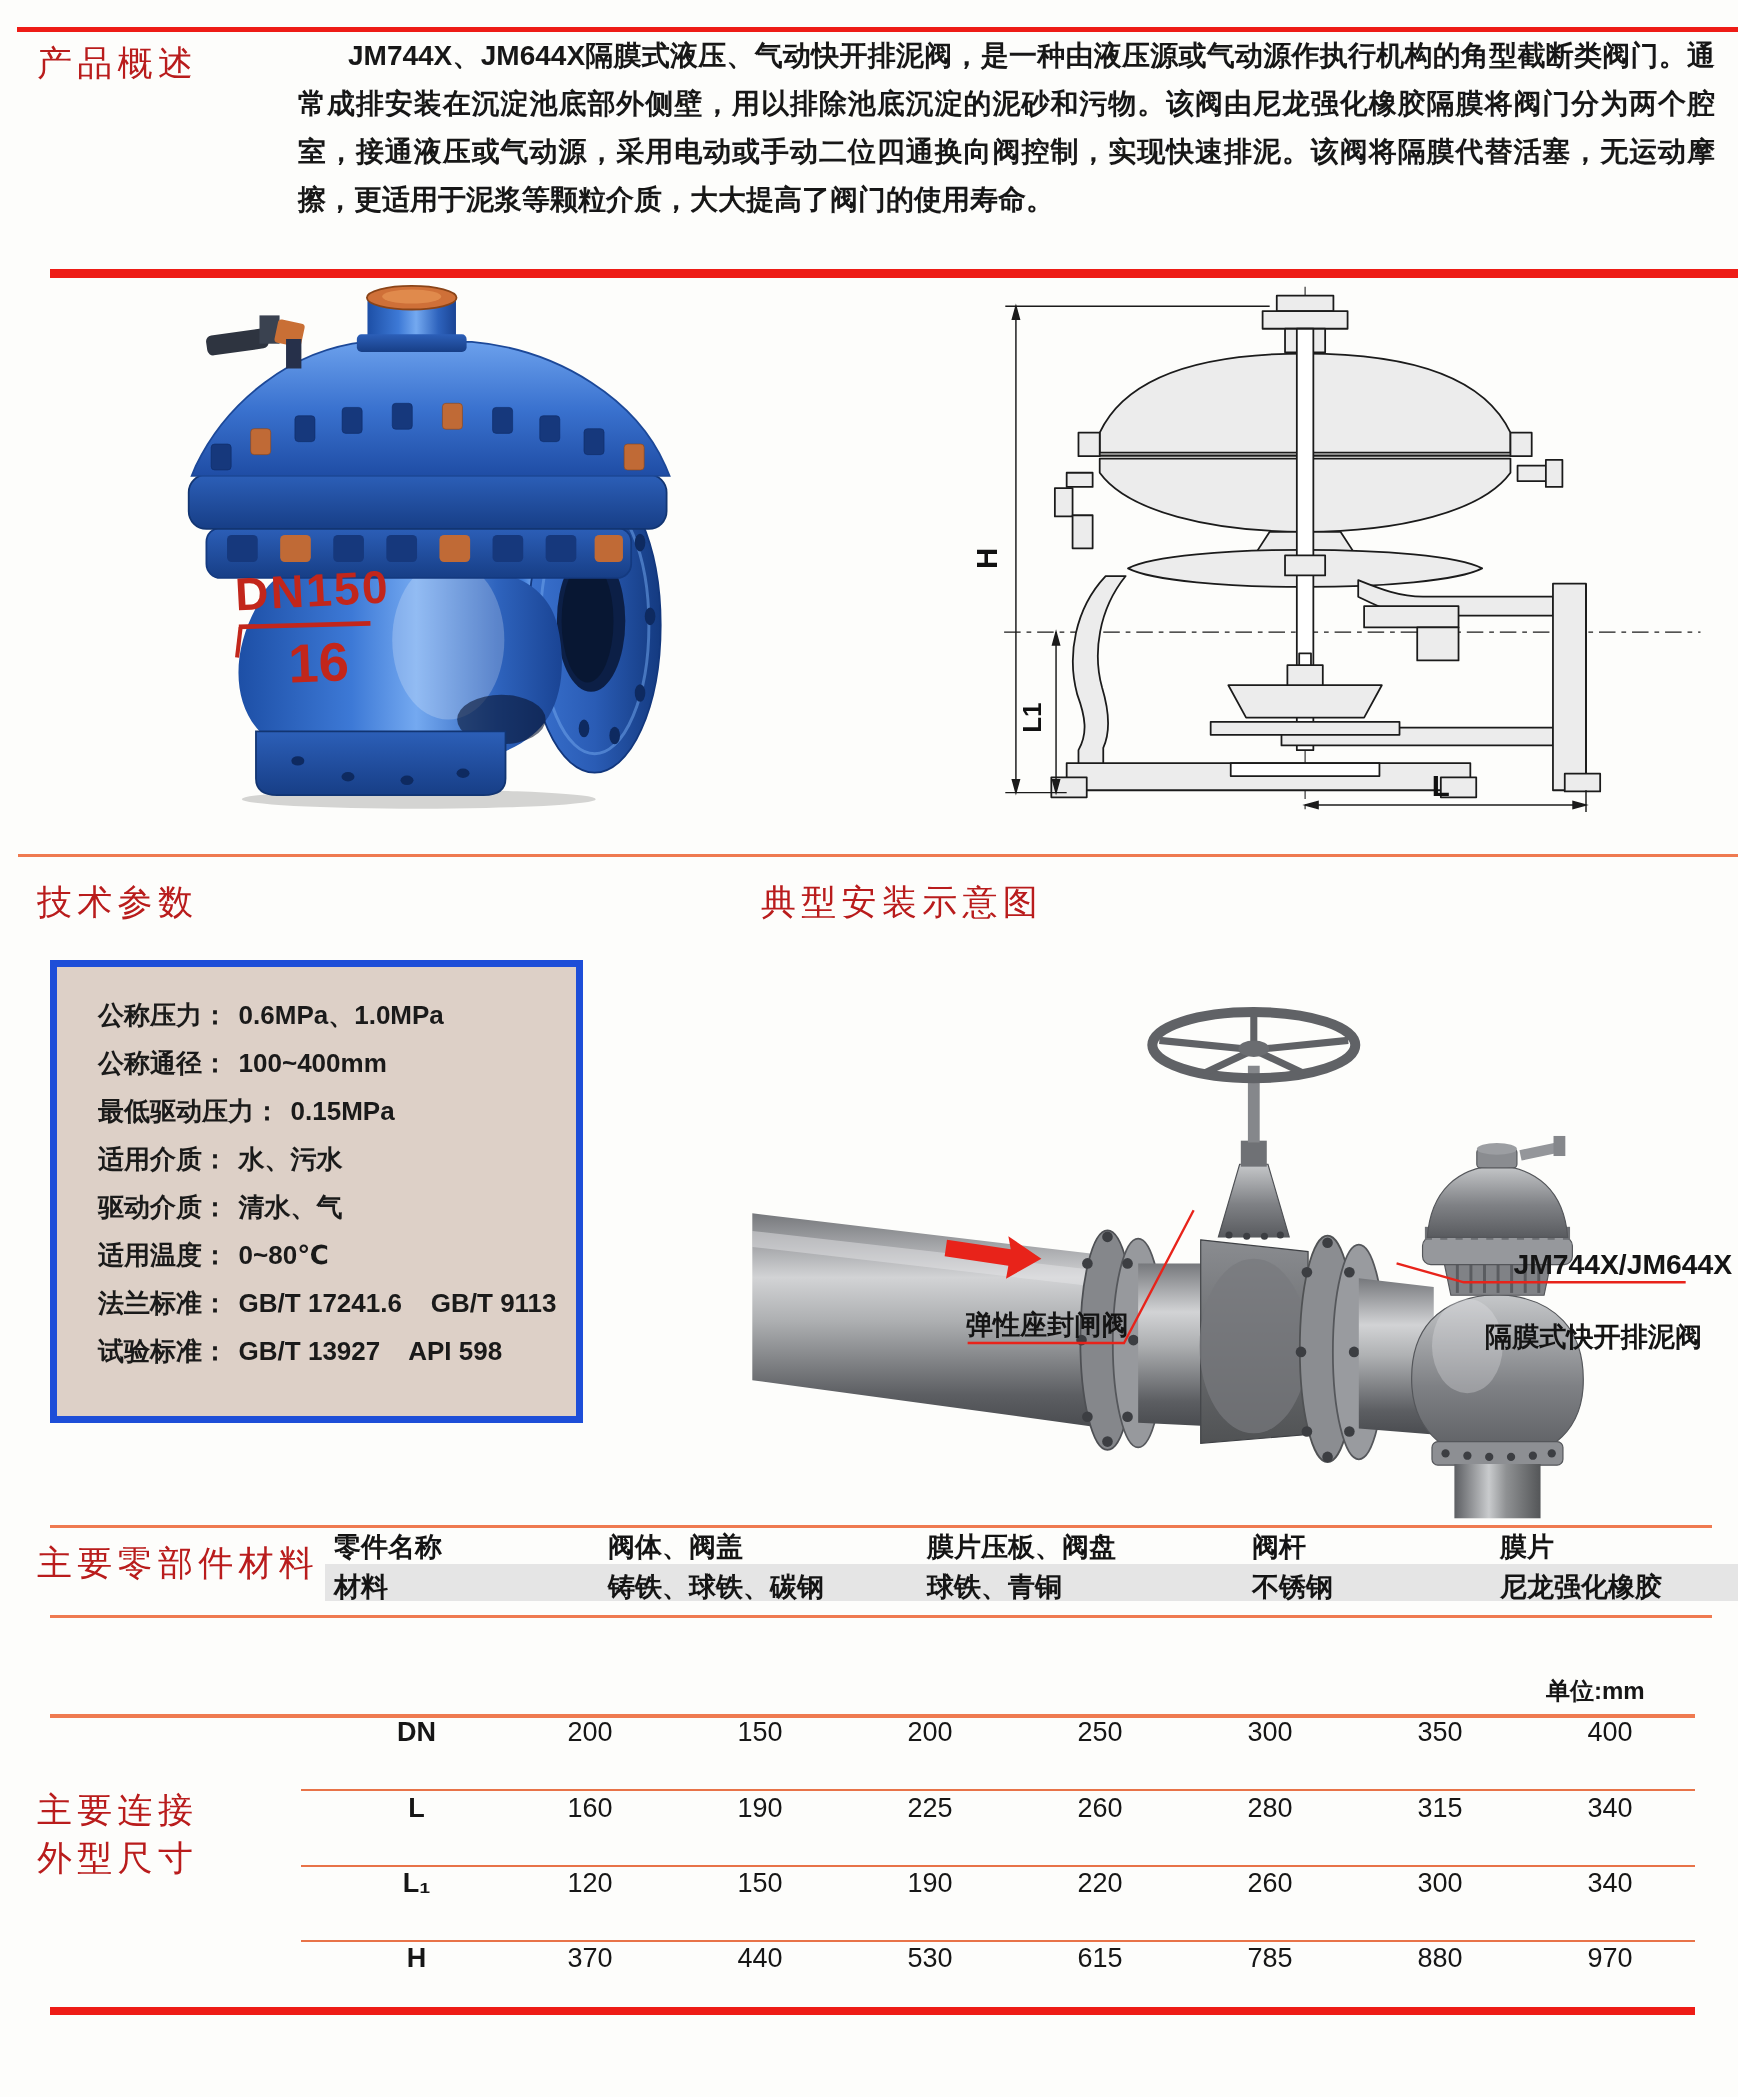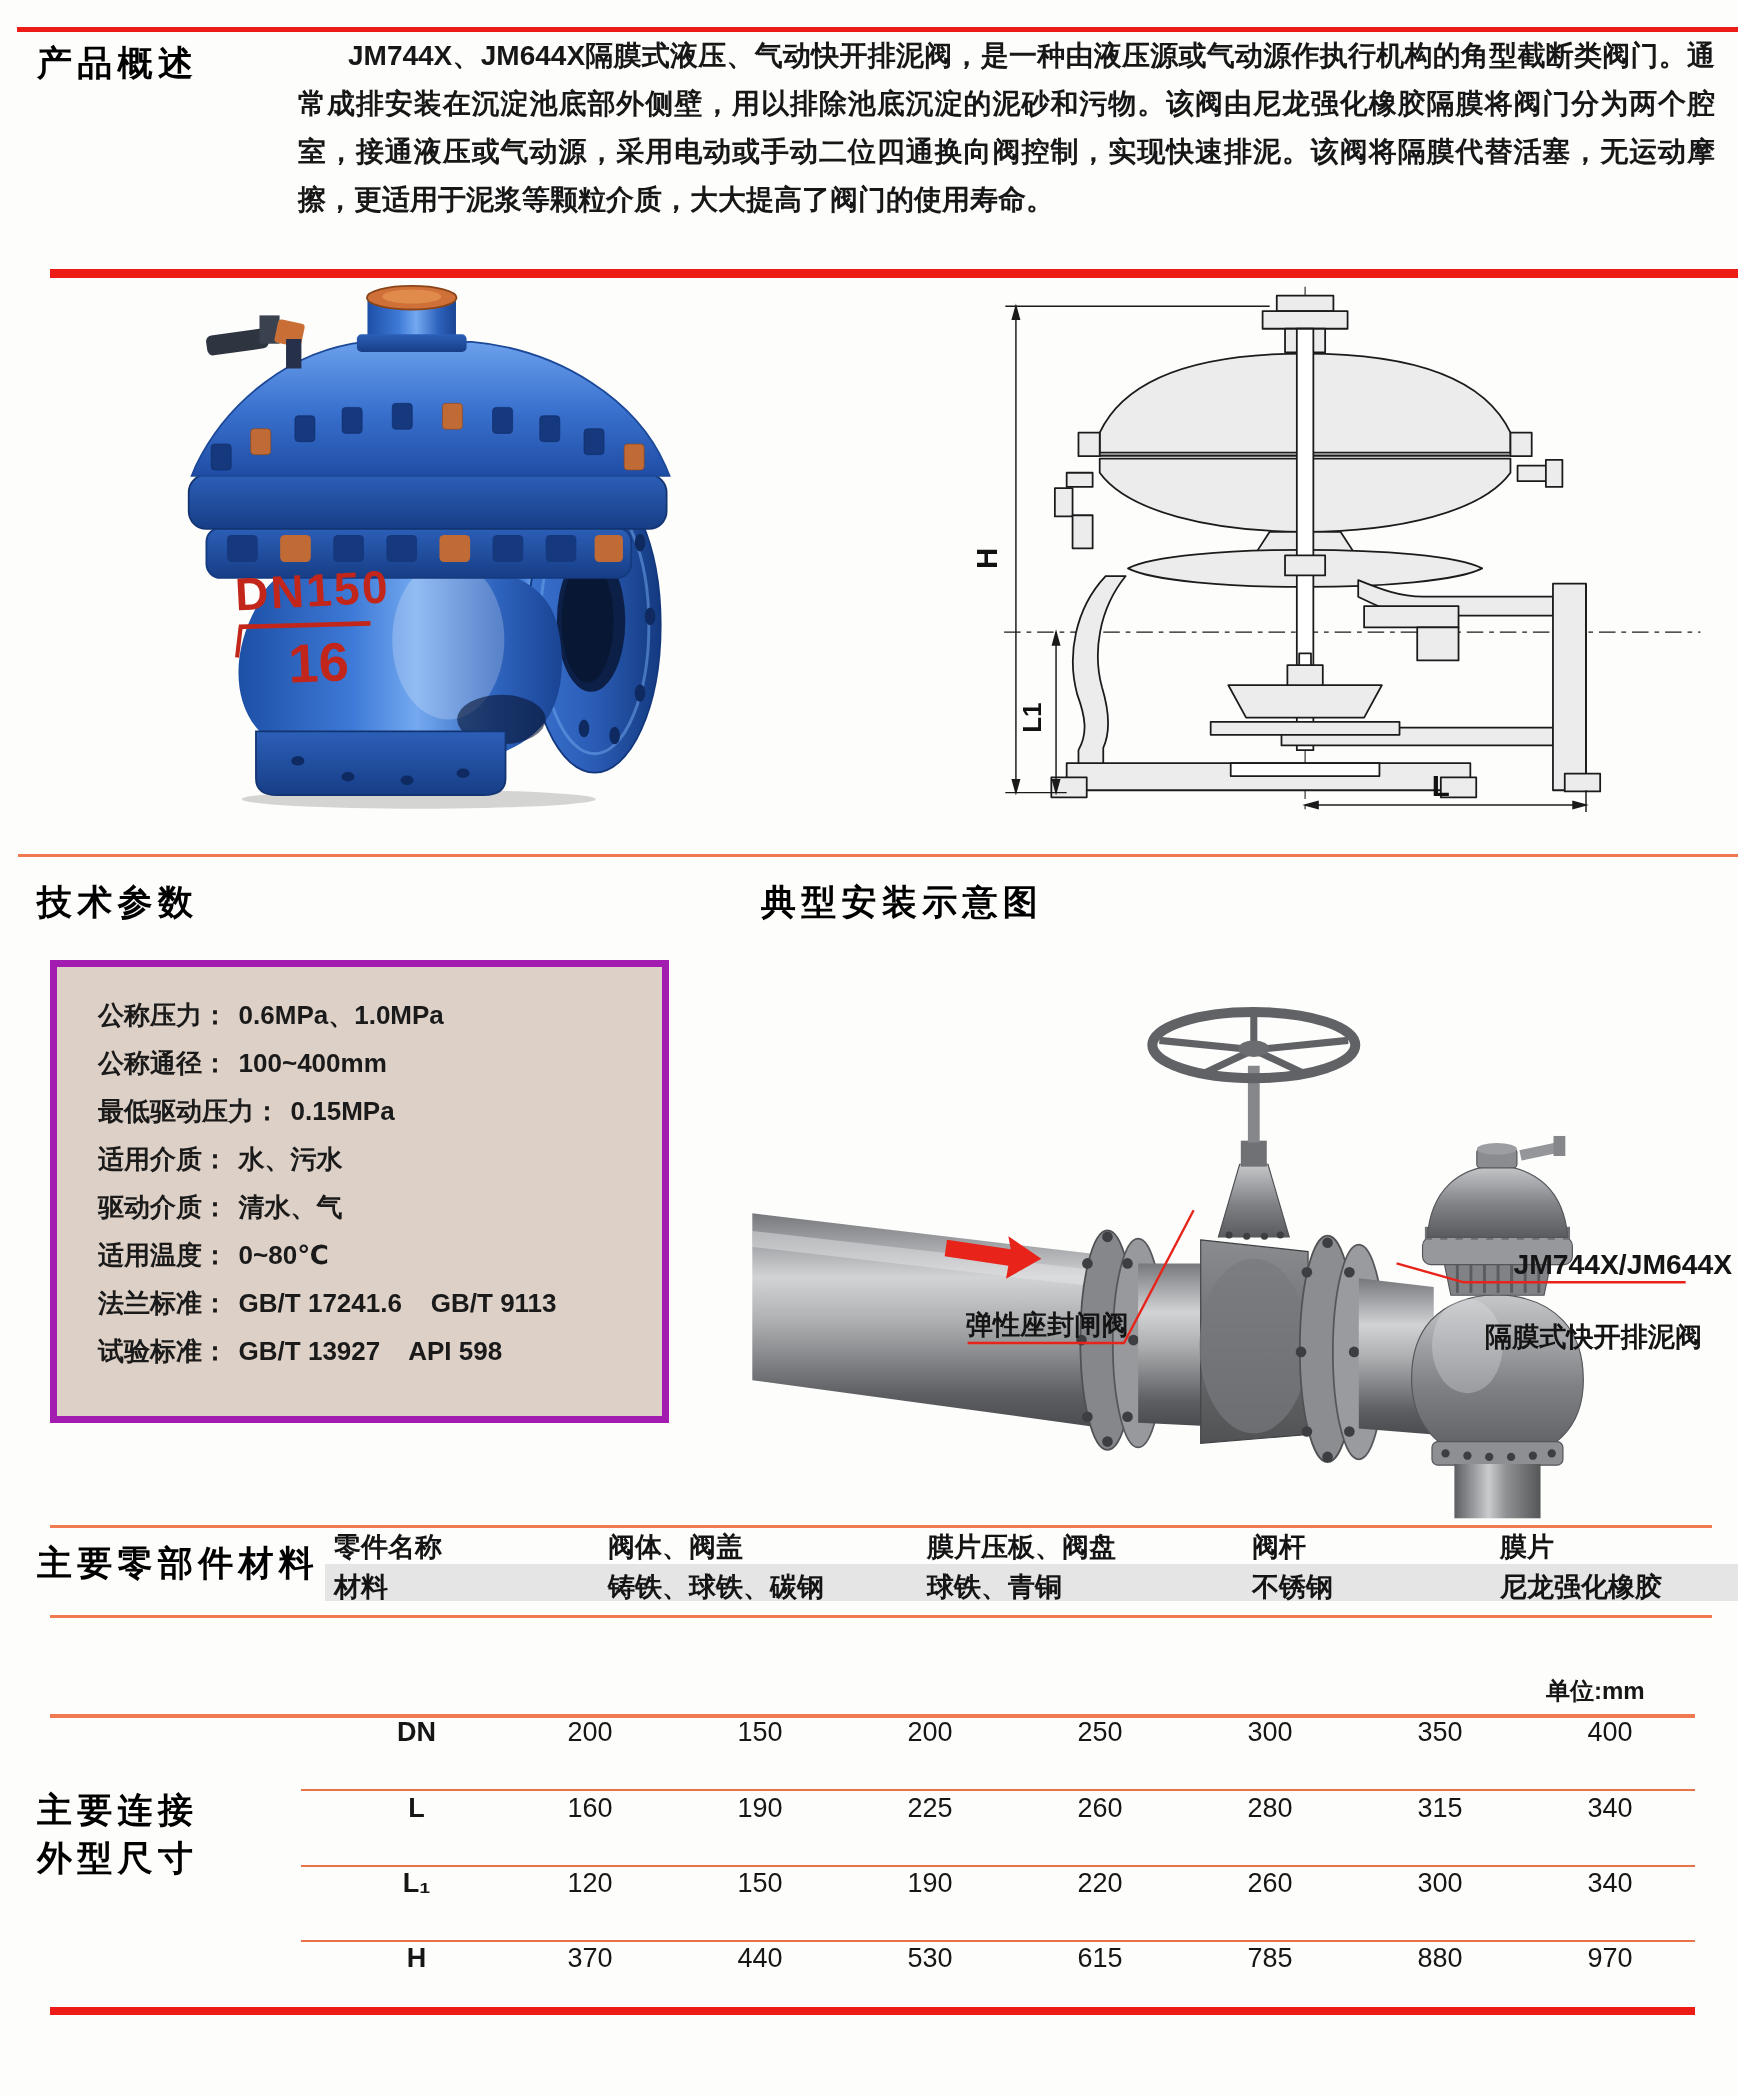--- a/index.html
+++ b/index.html
@@ -5,31 +5,31 @@
   html,body{margin:0;padding:0;background:#ffffff;}
   .page{
     position:relative;width:1738px;height:2097px;overflow:hidden;
     background:#fdfdfb;color:#161616;
     font-family:"Liberation Sans","DejaVu Sans",sans-serif;
   }
   .abs{position:absolute;}
   .bar-red{position:absolute;background:#ee1c16;}
   .line-salmon{position:absolute;background:#ef7a50;}
   .h1{
-    position:absolute;font-size:35px;font-weight:700;letter-spacing:5.3px;
-    color:#000000;white-space:nowrap;
+    position:absolute;font-size:35px;font-weight:400;letter-spacing:5.3px;
+    color:#b91c1c;white-space:nowrap;
   }
   .overview-body{
     position:absolute;left:298px;top:32px;width:1417px;
     font-size:28px;line-height:48px;font-weight:700;text-align:justify;
     text-indent:50px;color:#171717;
   }
   .param-box{
-    position:absolute;left:50px;top:960px;width:619px;height:463px;
-    background:#ddd0c7;border:7px solid #a21caf;box-sizing:border-box;
+    position:absolute;left:50px;top:960px;width:533px;height:463px;
+    background:#ddd0c7;border:7px solid #1d4ed8;box-sizing:border-box;
     padding:31px 8px 0 41px;
   }
   .param-row{height:48px;font-size:26px;font-weight:600;color:#1a1a1a;white-space:pre;}
   .param-row .val{margin-left:10.6px;}
   .mat-row{position:absolute;left:325px;width:1414px;height:37px;}
   .mat-row span{position:absolute;top:0;font-size:27px;font-weight:700;white-space:nowrap;color:#141414;}
   .mat-band{background:#e5e5e5;}
   .mat-c0{left:8.9px;}  .mat-c1{left:283px;} .mat-c2{left:602px;}
   .mat-c3{left:927px;}.mat-c4{left:1175px;}
   .mat-band span{top:5.3px;}

